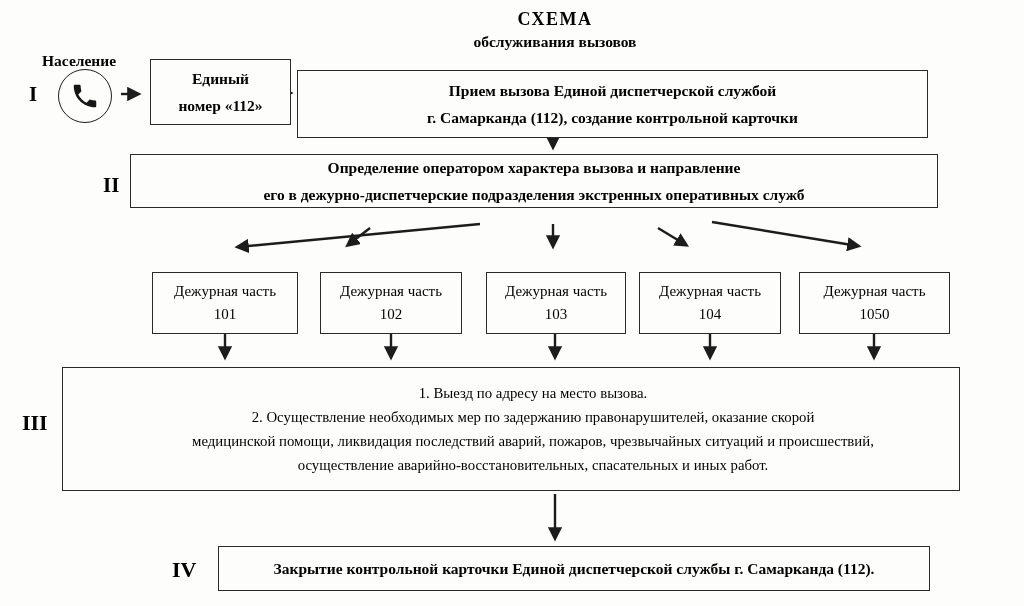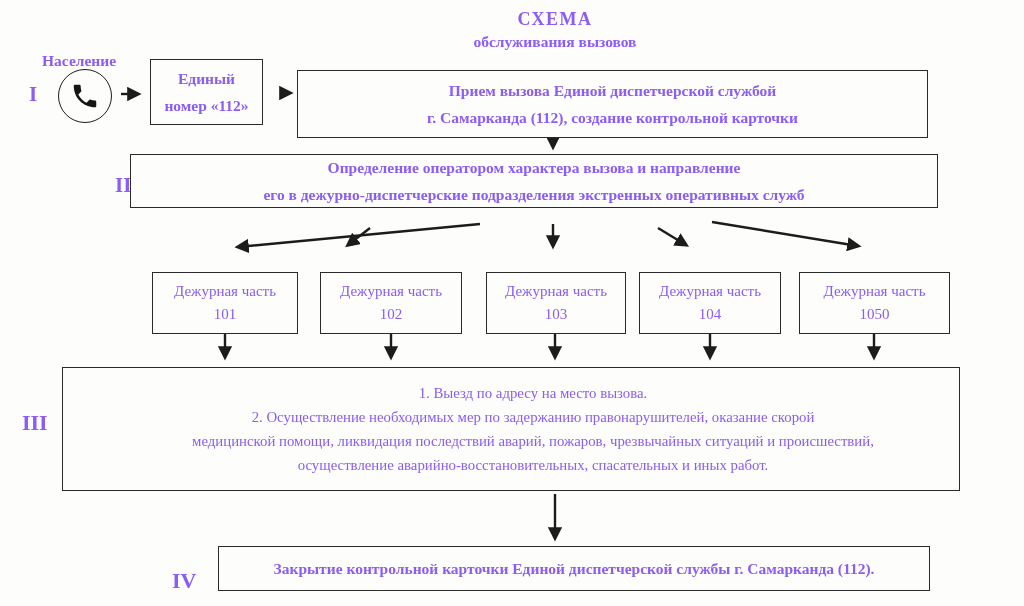--- a/index.html
+++ b/index.html
@@ -1,19 +1,19 @@
 <!DOCTYPE html>
 <html><head>
 <meta charset="utf-8">
 <style>
   * { margin: 0; padding: 0; box-sizing: border-box; }
   body { font-family: "Liberation Serif", "DejaVu Serif", serif; background: #ffffff; }
   #page {
     position: relative; width: 1024px; height: 606px;
-    background: #fdfdfc; color: #8b5cf6; overflow: hidden;
+    background: #fdfdfc; color: #000000; overflow: hidden;
   }
   .abs { position: absolute; }
   .box {
     position: absolute; border: 1.6px solid #2a2a2a; background: #fdfdfc;
     display: flex; flex-direction: column; align-items: center; justify-content: center;
     text-align: center;
   }
   .title { font-size: 18px; font-weight: bold; letter-spacing: 1.5px; text-align: center; }
   .subtitle { font-size: 15.5px; font-weight: bold; text-align: center; margin-top: 3px; }
   .numeral { position: absolute; font-weight: bold; font-size: 21px; }
@@ -67,31 +67,31 @@
   <div class="pop-label" style="left:42px; top:52px;">Население</div>
 
   <div class="phone-circle" style="left:58px; top:69px;">
     <span style="display:flex;">
       <svg viewBox="0 0 24 24" width="30" height="30">
         <path fill="#151515" d="M6.62 10.79c1.44 2.83 3.76 5.14 6.59 6.59l2.2-2.2c.27-.27.67-.36 1.02-.24 1.12.37 2.33.57 3.57.57.55 0 1 .45 1 1V20c0 .55-.45 1-1 1-9.39 0-17-7.61-17-17 0-.55.45-1 1-1h3.5c.55 0 1 .45 1 1 0 1.25.2 2.45.57 3.57.11.35.03.74-.25 1.02l-2.2 2.2z"></path>
       </svg>
     </span>
   </div>
 
-  <div class="box" style="left:150px; top:59px; width:113px; height:66px;font-family:Liberation Serif, serif;">
+  <div class="box" style="left:150px; top:59px; width:141px; height:66px;font-family:Liberation Serif, serif;">
     <div class="big-line">Единый</div>
     <div class="big-line">номер «112»</div>
   </div>
 
   <div class="box" style="left:297px; top:70px; width:631px; height:68px;">
     <div class="big-line">Прием вызова Единой диспетчерской  службой</div>
     <div class="big-line">г. Самарканда (112), создание контрольной карточки</div>
   </div>
 
-  <div class="numeral" style="left:115px; top:173px;">II</div>
+  <div class="numeral" style="left:103px; top:173px;">II</div>
 
   <div class="box" style="left:130px; top:154px; width:808px; height:54px;">
     <div class="big-line">Определение оператором характера вызова и направление</div>
     <div class="big-line">его в дежурно-диспетчерские подразделения экстренных оперативных служб</div>
   </div>
 
   <div class="box duty-box" style="left:152px; top:256px; width:146px; height:62px;">
     <div>Дежурная часть</div>
     <div>101</div>
   </div>
@@ -114,19 +114,19 @@
 
   <div class="numeral" style="left:22px; top:410px; font-size:22px;">III</div>
 
   <div class="box" style="left:62px; top:367px; width:898px; height:124px; justify-content:center;padding-left:44px;">
     <div class="stage3-line">1. Выезд по адресу на место вызова.</div>
     <div class="stage3-line">2. Осуществление необходимых мер по задержанию правонарушителей, оказание скорой</div>
     <div class="stage3-line">медицинской помощи, ликвидация последствий аварий, пожаров, чрезвычайных ситуаций и происшествий,</div>
     <div class="stage3-line">осуществление аварийно-восстановительных, спасательных и иных работ.</div>
   </div>
 
-  <div class="numeral" style="left:172px; top:557px; font-size:22px;margin-top:11px;">IV</div>
+  <div class="numeral" style="left:172px; top:557px; font-size:22px;">IV</div>
 
   <div class="box" style="left:218px; top:546px; width:712px; height:45px;">
     <div class="big-line" style="line-height:20px;">Закрытие контрольной карточки Единой диспетчерской  службы г. Самарканда (112).</div>
   </div>
 
 </div>
 
 </body></html>

